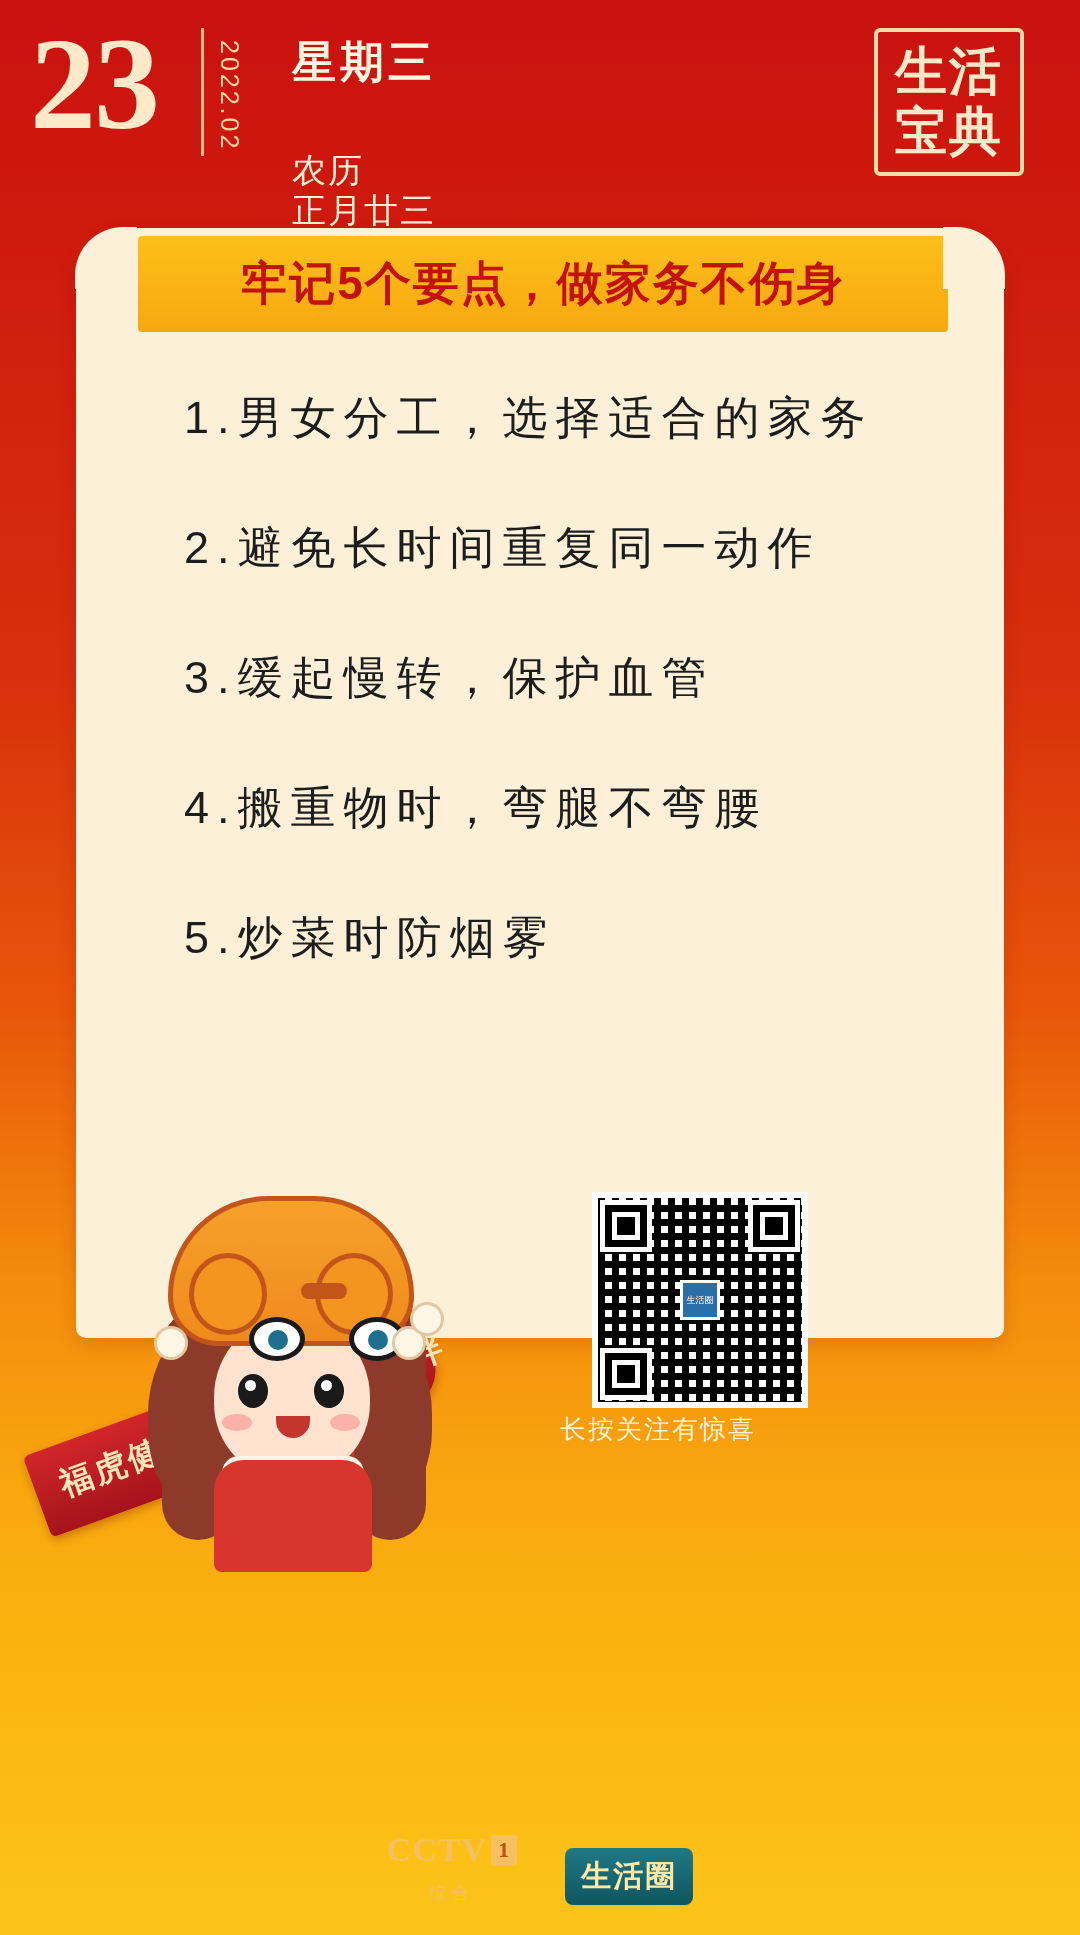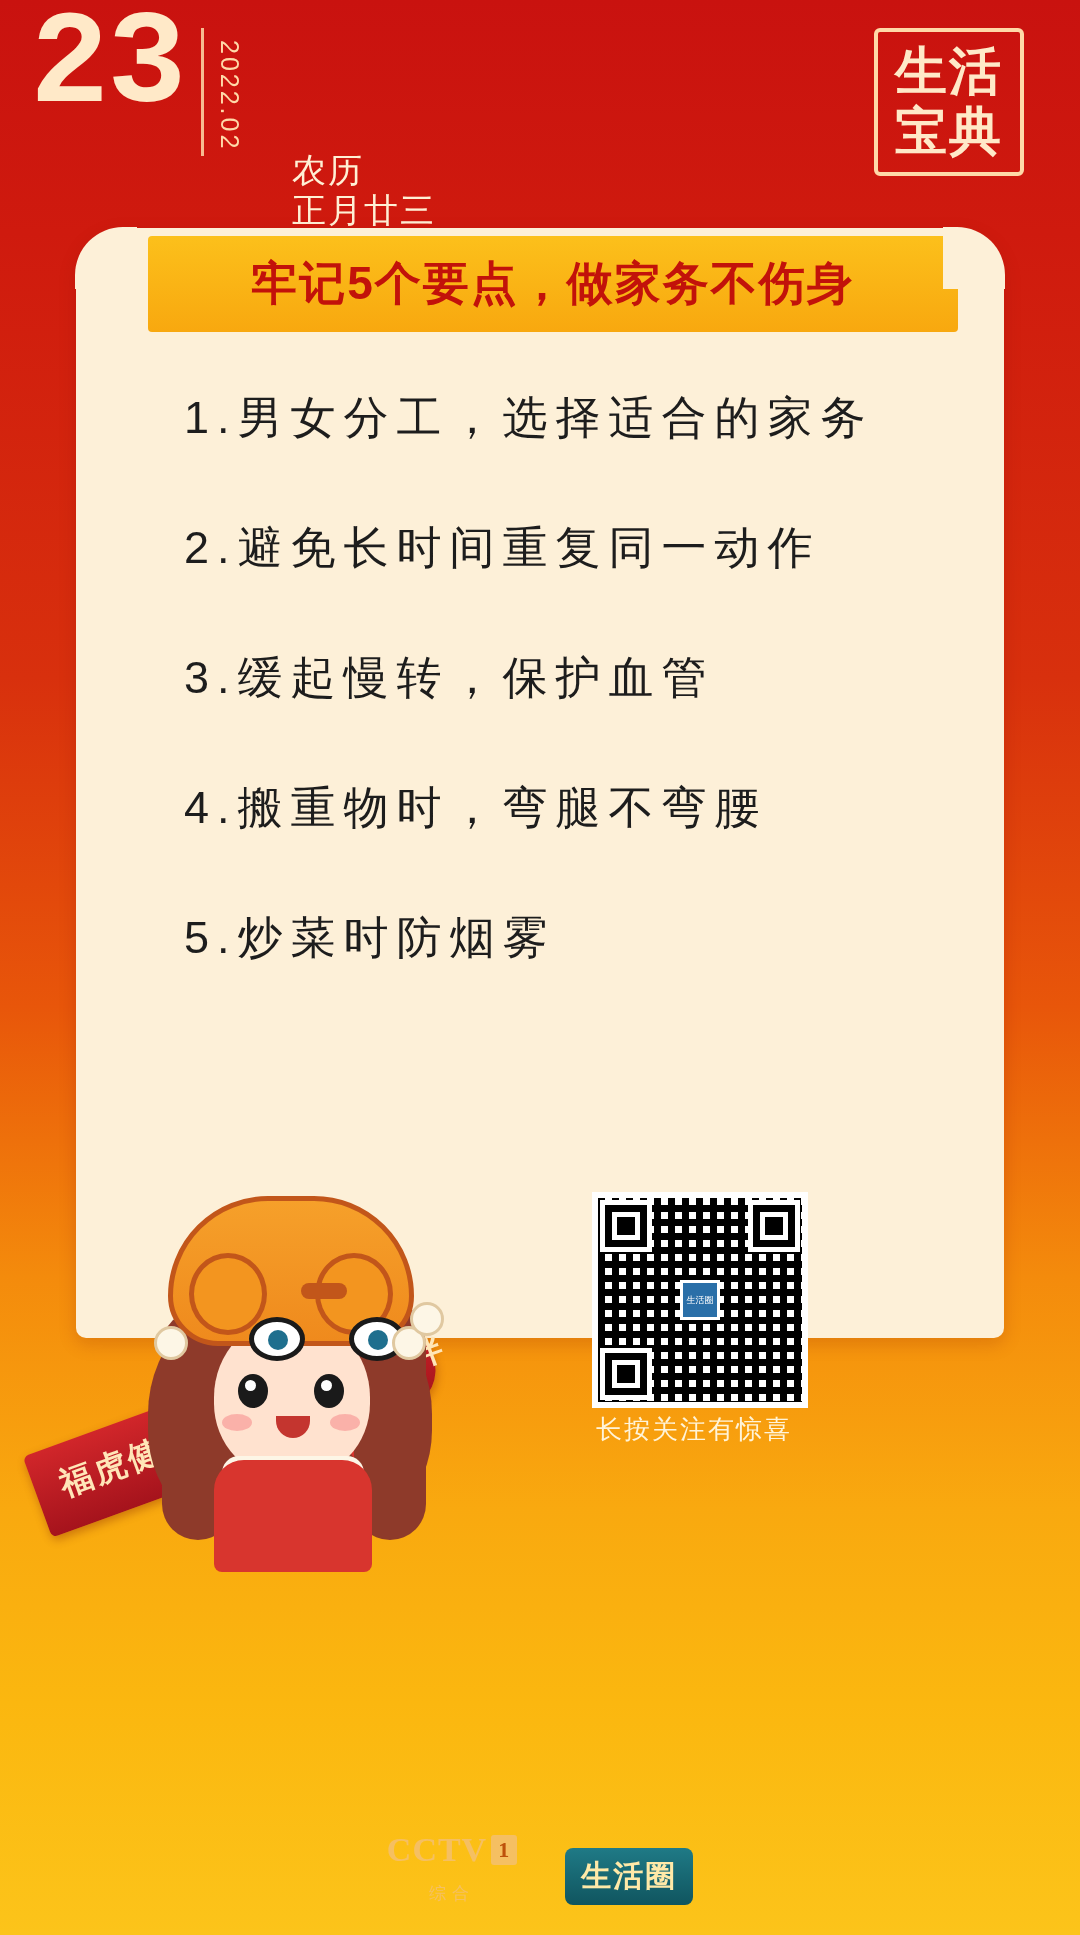--- a/index.html
+++ b/index.html
@@ -33,27 +33,27 @@
 
   
   .header {
     position: absolute;
     top: 0; left: 0; right: 0;
     height: 205px;
   }
   .day-number {
     position: absolute;
     left: 30px;
-    top: 0;
+    top: 18px;
     font-size: 132px;
     line-height: 132px;
     font-weight: bold;
     color: #ffe9c8;
     letter-spacing: -2px;
-    font-family: Liberation Mono, monospace;
+    font-family: Liberation Serif, serif;
   }
   .ym {
     position: absolute;
     left: 215px;
     top: 40px;
     font-size: 25px;
     color: #ffd9a8;
     letter-spacing: 3px;
     writing-mode: vertical-rl;
     text-orientation: mixed;
@@ -137,21 +137,20 @@
     position: absolute;
     left: 62px;
     top: 8px;
     width: 810px;
     height: 96px;
     background: linear-gradient(180deg, #fcc01b 0%, #f8a80f 100%);
     border-radius: 4px;
     display: flex;
     align-items: center;
     justify-content: center;
-    margin-left: 10px;
   }
   .title-banner .t {
     font-size: 46px;
     font-weight: bold;
     color: #c2120a;
     letter-spacing: 2px;
     white-space: nowrap;
   }
 
   .tips {
@@ -409,21 +408,21 @@
     justify-content: center;
     border: 3px solid #fff;
     text-align: center;
     line-height: 10px;
   }
   .qr-caption {
     position: absolute;
     left: 560px;
     top: 1412px;
     width: 268px;
-    text-align: center;
+    text-align: left;
     font-size: 26px;
     color: #fff4d9;
     letter-spacing: 2px;
   }
 
   
   .footer {
     position: absolute;
     left: 0; right: 0;
     bottom: 30px;
@@ -479,20 +478,21 @@
 </style>
 </head>
 <body>
 
 <div class="poster">
 
   <div class="header">
     <div class="day-number">23</div>
     <div class="divider-v"></div>
     <div class="ym">2022.02</div>
+    <div class="weekday">星期三</div>
     <div class="lunar">
       <div>农历</div>
       <div>正月廿三</div>
     </div>
     <div class="brand-box">
       <div class="brand-text">生活宝典</div>
     </div>
   </div>
 
   <div class="card">

